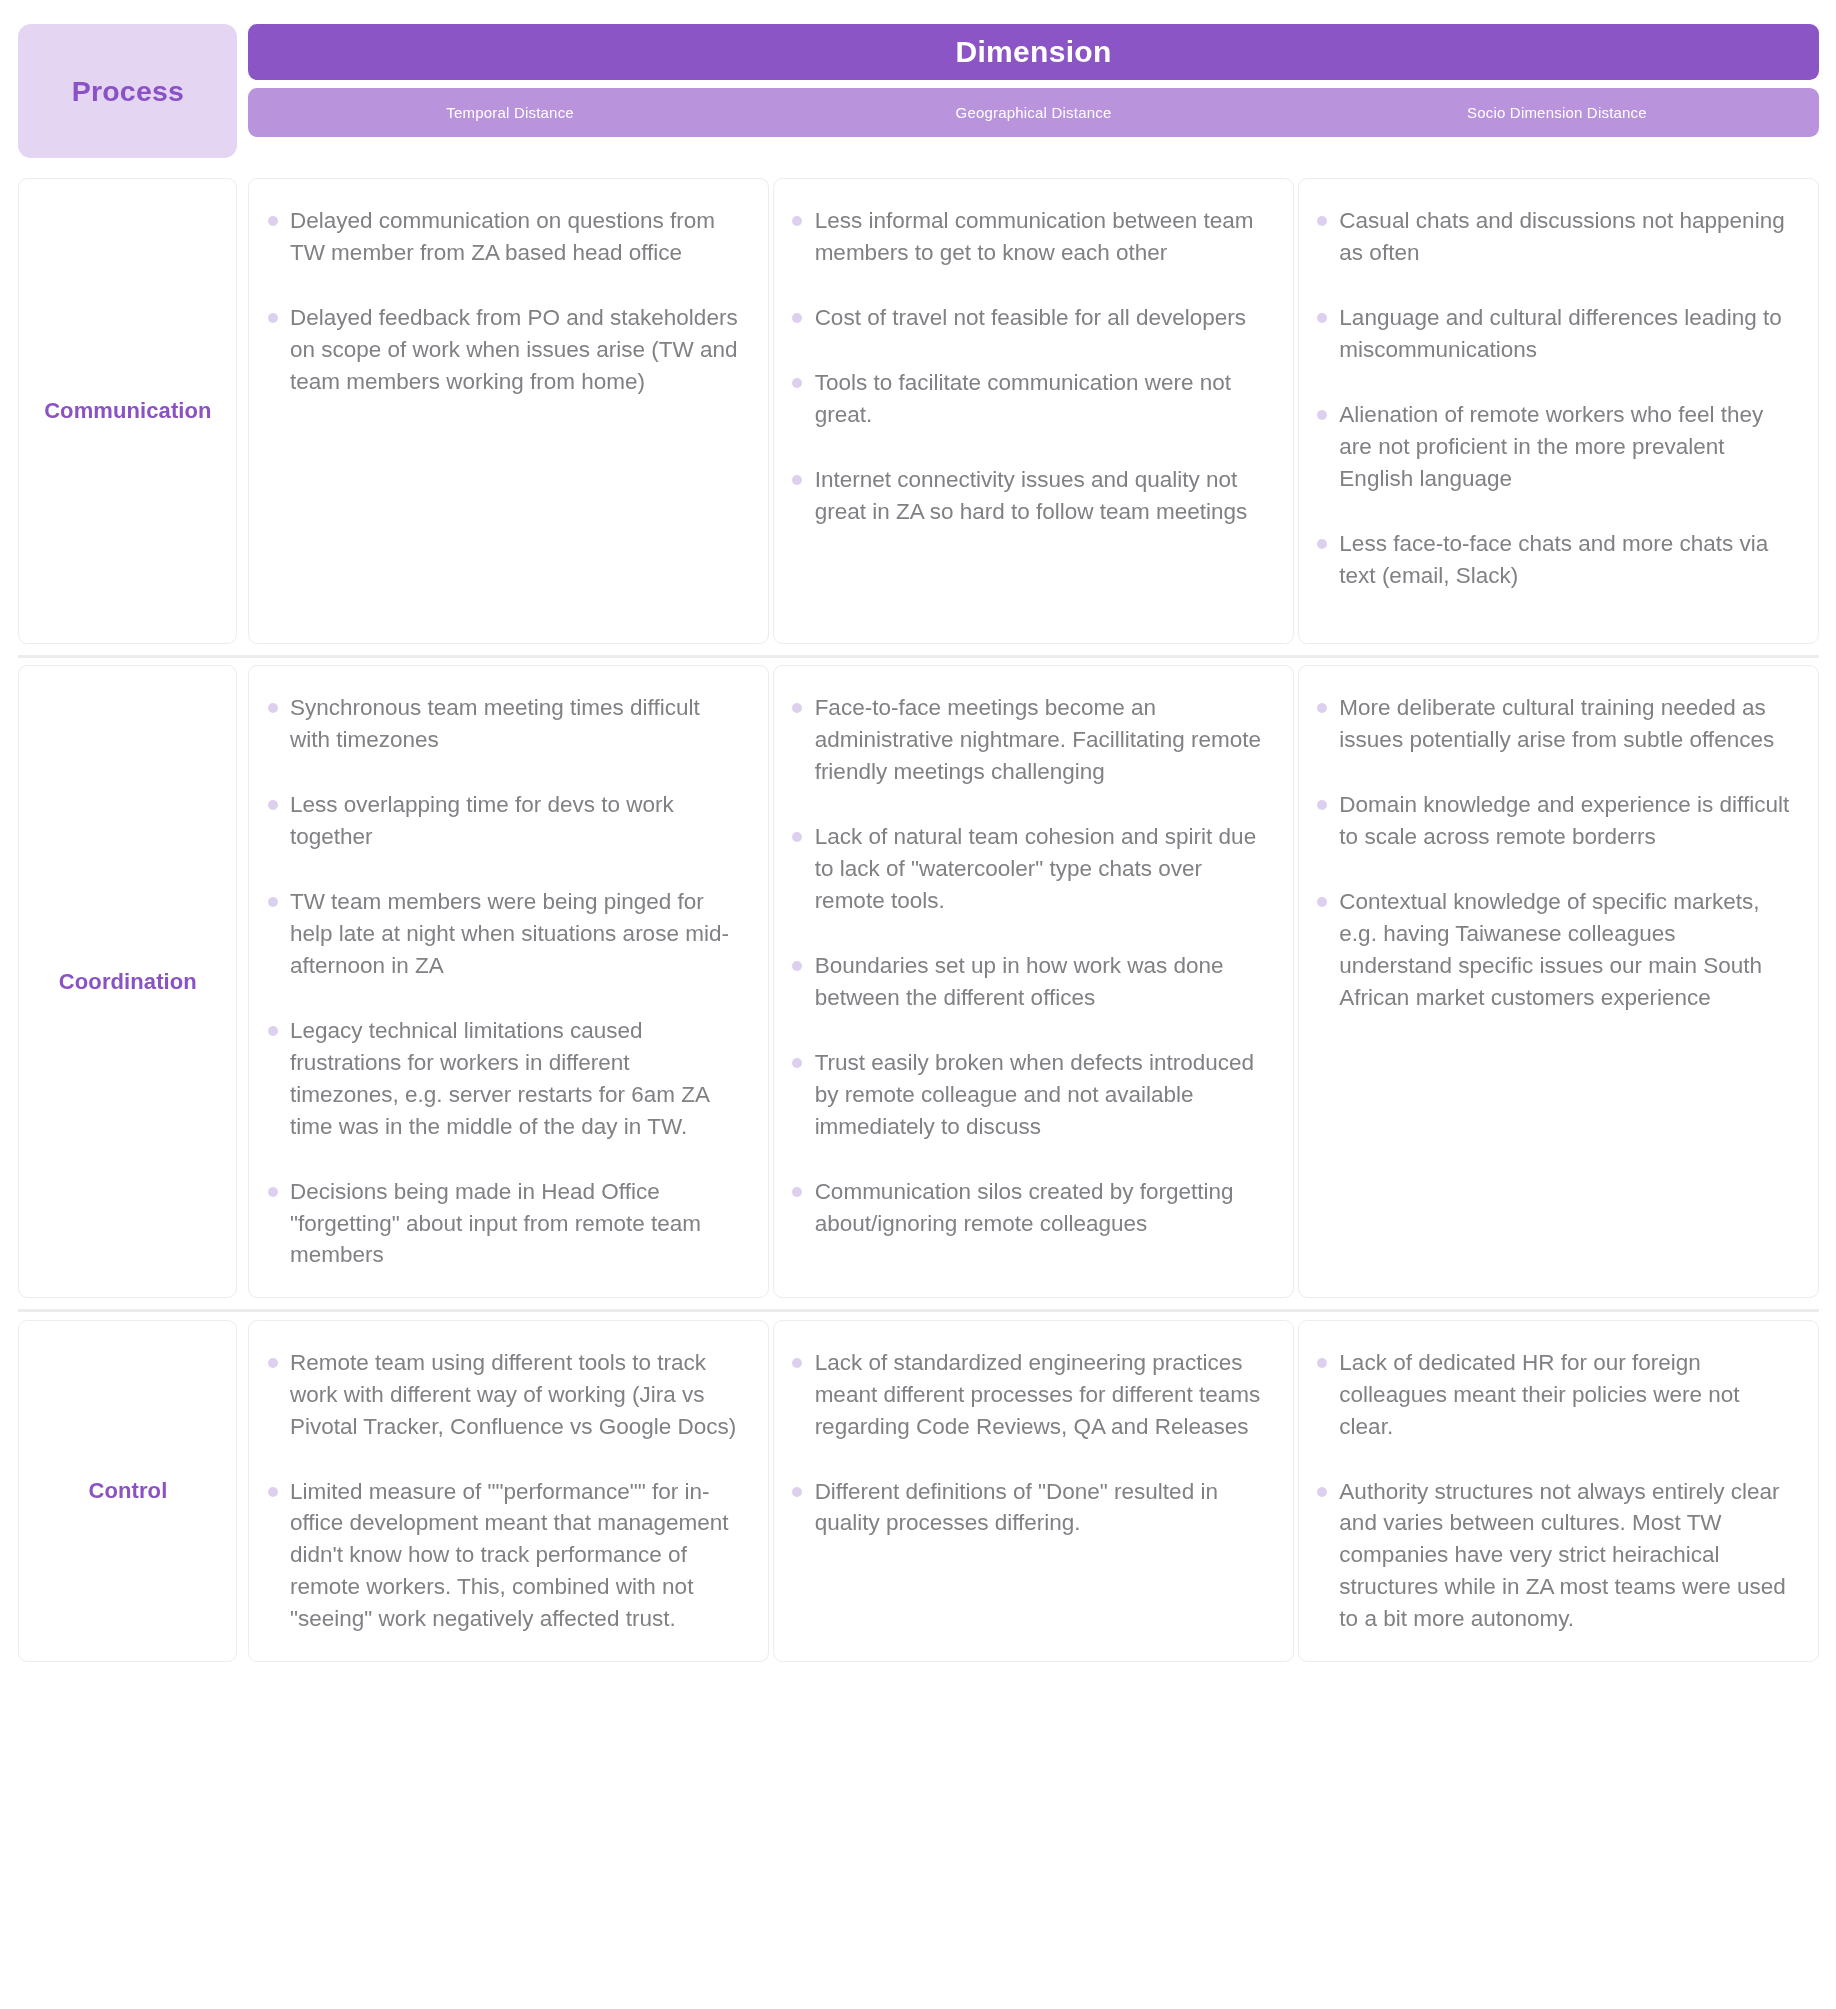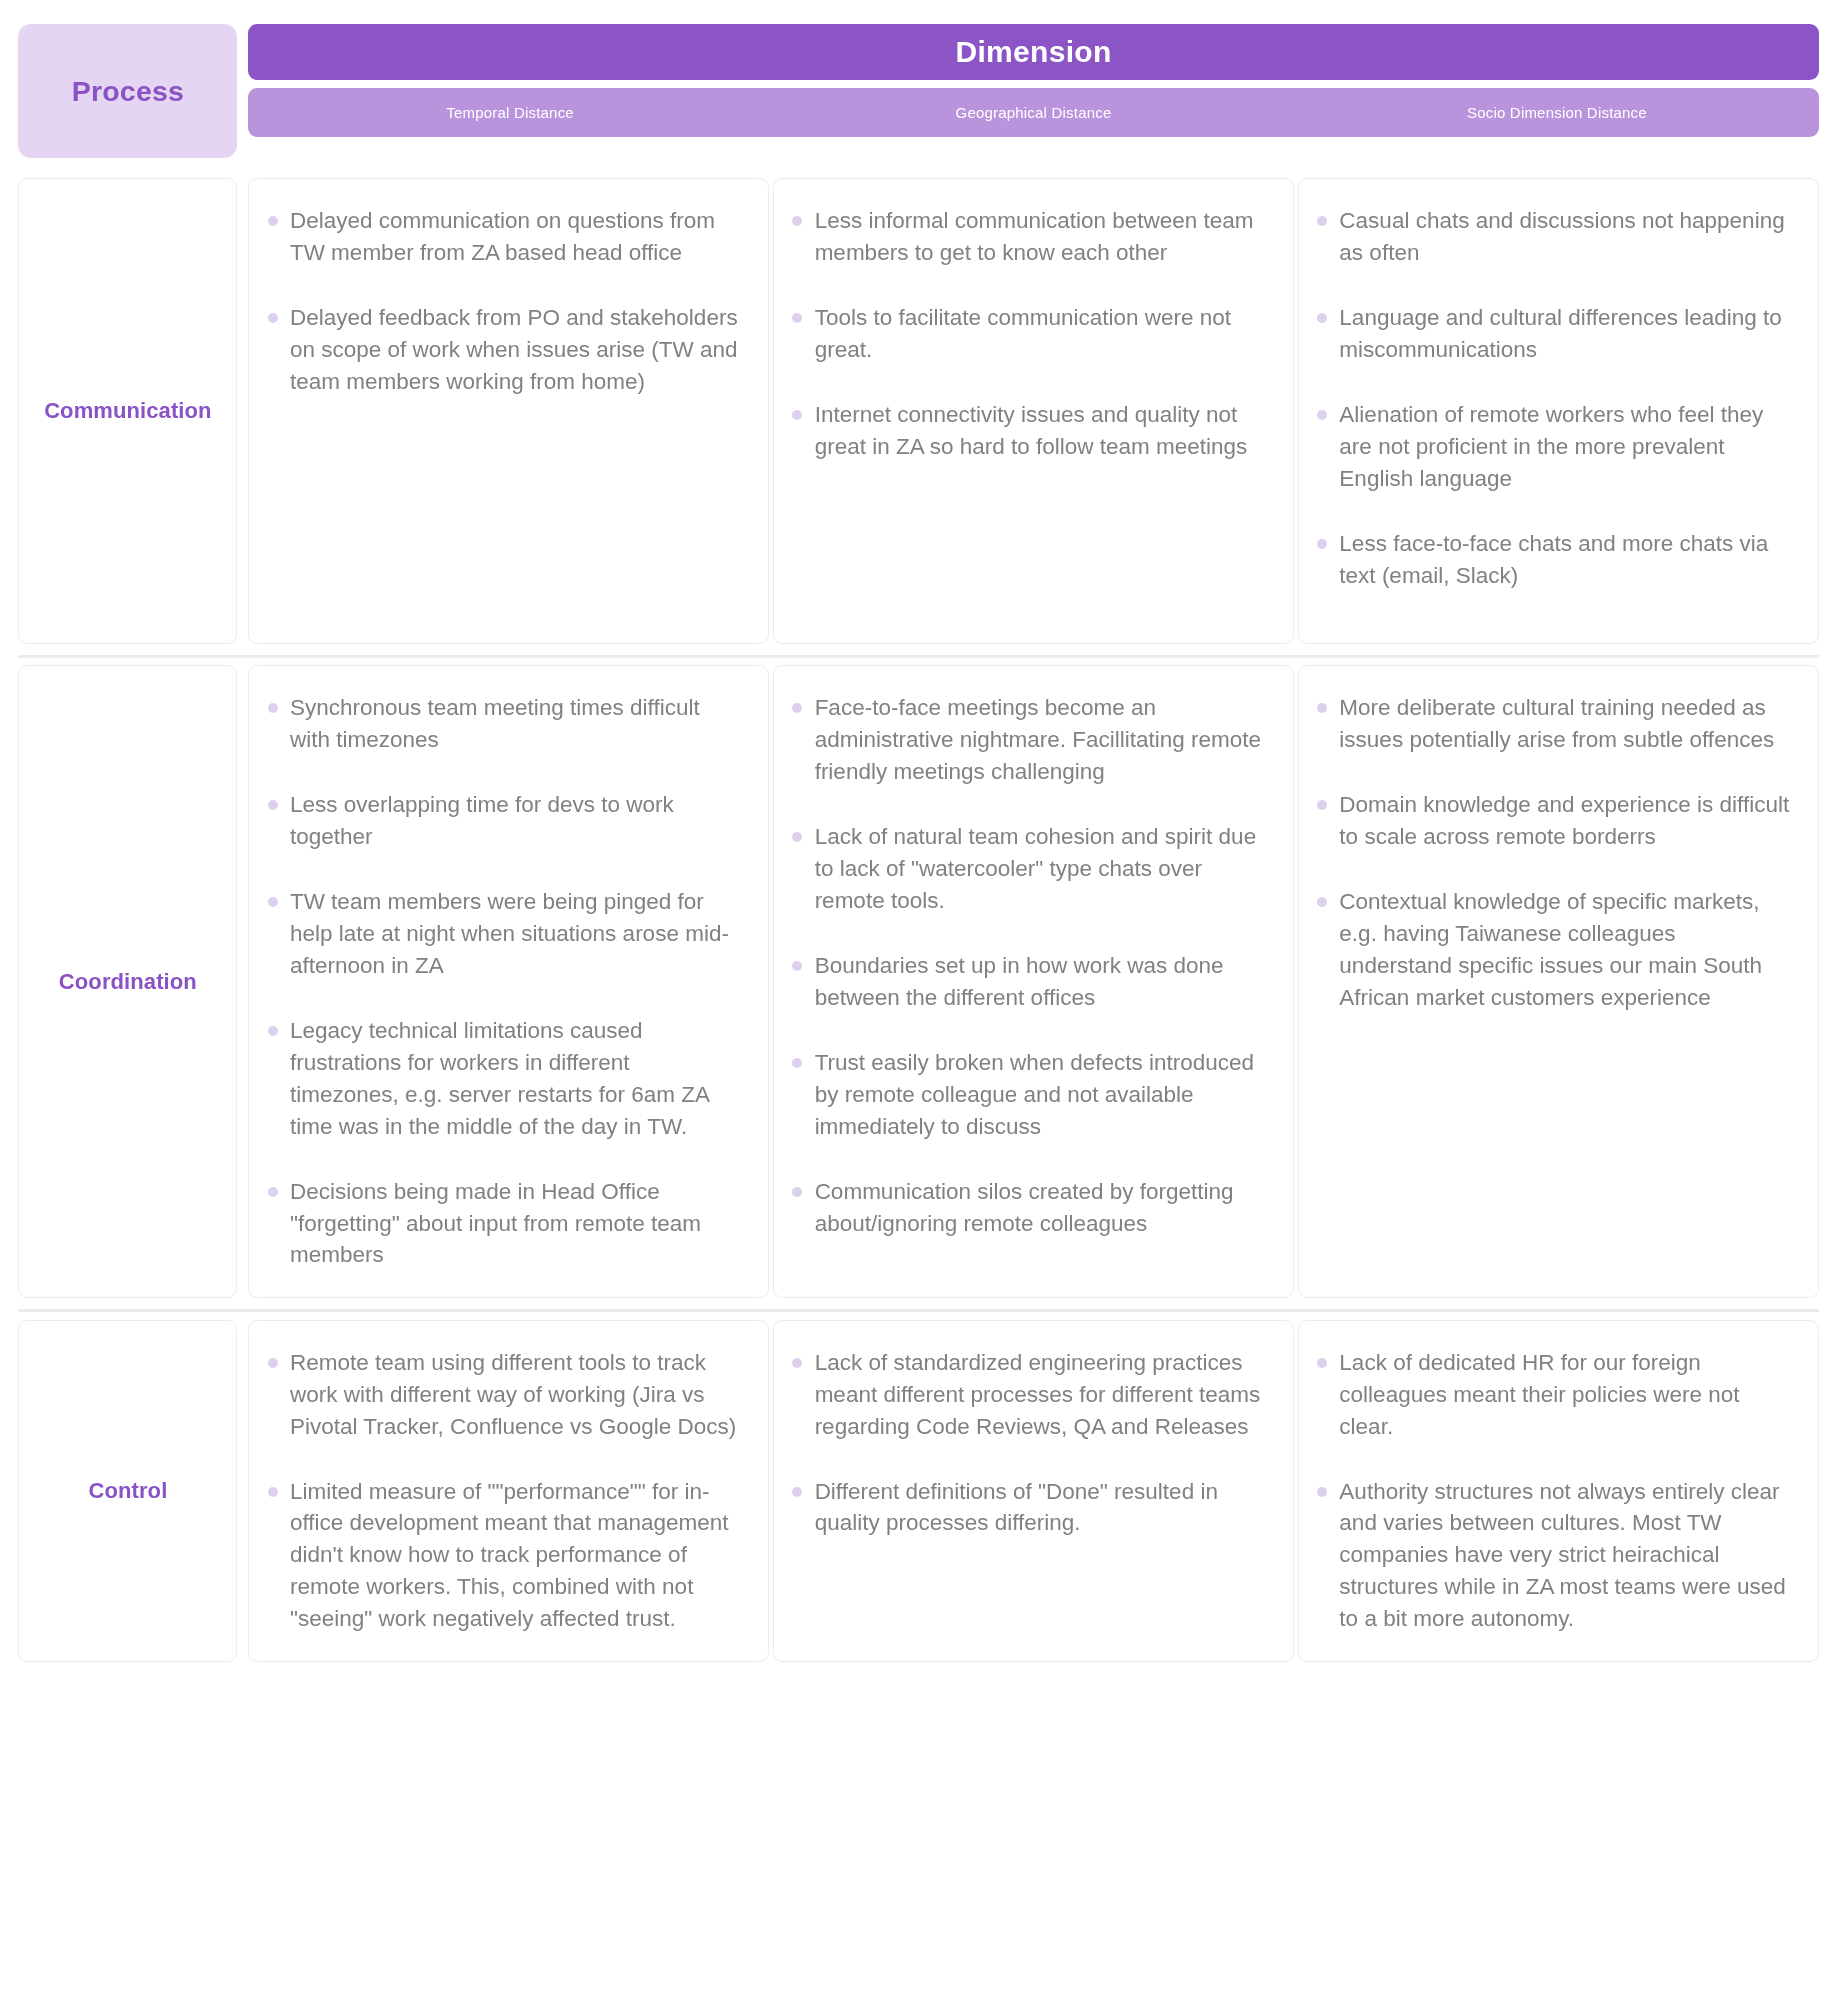--- a/index.html
+++ b/index.html
@@ -192,20 +192,21 @@
         <div class="cell">
           <ul>
             <li><span class="bullet"></span><span>Delayed communication on questions from TW member from ZA based head office</span></li>
             <li><span class="bullet"></span><span>Delayed feedback from PO and stakeholders on scope of work when issues arise (TW and team members working from home)</span></li>
           </ul>
         </div>
 
         <div class="cell">
           <ul>
             <li><span class="bullet"></span><span>Less informal communication between team members to get to know each other</span></li>
+            <li><span class="bullet"></span><span>Cost of travel not feasible for all developers</span></li>
             <li><span class="bullet"></span><span>Tools to facilitate communication were not great.</span></li>
             <li><span class="bullet"></span><span>Internet connectivity issues and quality not great in ZA so hard to follow team meetings</span></li>
           </ul>
         </div>
 
         <div class="cell">
           <ul>
             <li><span class="bullet"></span><span>Casual chats and discussions not happening as often</span></li>
             <li><span class="bullet"></span><span>Language and cultural differences leading to miscommunications</span></li>
             <li><span class="bullet"></span><span>Alienation of remote workers who feel they are not proficient in the more prevalent English language</span></li>

